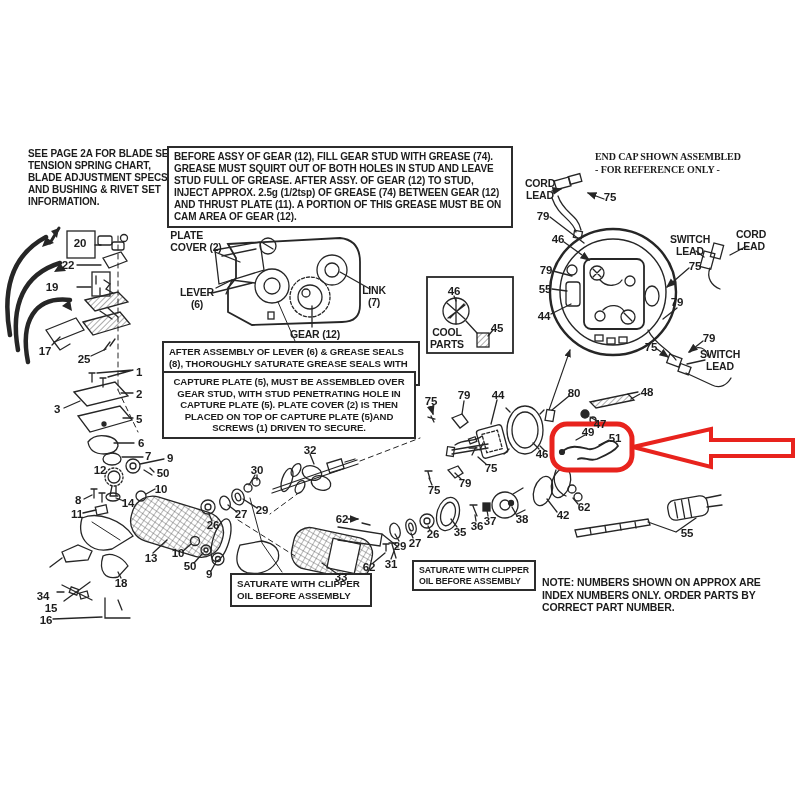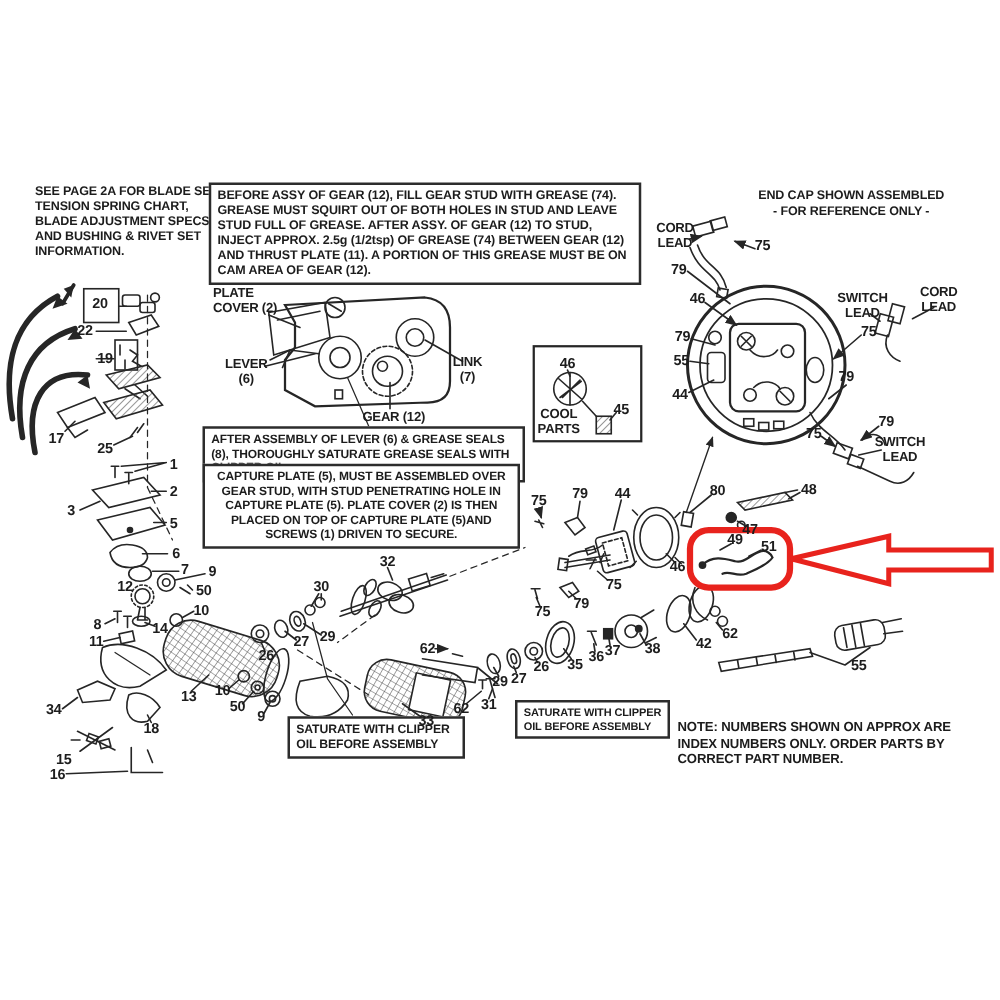--- a/index.html
+++ b/index.html
@@ -10,21 +10,21 @@
   .pn{position:absolute;transform:translate(-50%,-50%);font:700 11.5px "Liberation Sans",sans-serif;
       color:#1d1d1d;white-space:nowrap;letter-spacing:-0.2px;}
   .cl{position:absolute;transform:translate(-50%,-50%);font:700 10.5px/1.18 "Liberation Sans",sans-serif;
       color:#1d1d1d;text-align:center;white-space:pre-line;letter-spacing:-0.2px;}
   .cl.left{text-align:left;}
   .notebox{position:absolute;font:700 9.6px/1.2 "Liberation Sans",sans-serif;color:#1c1c1c;
            letter-spacing:-0.1px;}
   .bordered{border:2px solid #2c2c2c;padding:3px 5px;background:#fff;}
   #note-see-page{left:28px;top:148px;width:157px;font-size:10px;}
   #box-gear-grease{left:167px;top:146px;width:332px;font-size:10px;}
-  #title-end-cap{left:595px;top:150px;width:172px;text-align:center;font-size:10px;line-height:1.3;}
+  #title-end-cap{left:595px;top:150px;width:172px;font-size:10px;line-height:1.3;font-family:Liberation Serif, serif;}
   #box-lever-seals{left:162px;top:341px;width:244px;}
   #box-capture-plate{left:162px;top:371px;width:240px;text-align:center;}
   #box-saturate-left{left:230px;top:573px;width:128px;font-size:9.8px;}
   #box-saturate-right{left:412px;top:560px;width:110px;font-size:8.8px;}
   #note-index{left:542px;top:576px;width:250px;font-size:10.5px;}
 </style>
 </head>
 <body>
 
 <div id="page">
@@ -345,21 +345,21 @@
 - FOR REFERENCE ONLY -</div>
   <div class="notebox bordered" id="box-lever-seals">AFTER ASSEMBLY OF LEVER (6) &amp; GREASE SEALS (8), THOROUGHLY SATURATE GREASE SEALS WITH CLIPPER OIL.</div>
   <div class="notebox bordered" id="box-capture-plate">CAPTURE PLATE (5), MUST BE ASSEMBLED OVER GEAR STUD, WITH STUD PENETRATING HOLE IN CAPTURE PLATE (5).  PLATE COVER (2) IS THEN PLACED ON TOP OF CAPTURE PLATE (5)AND SCREWS (1) DRIVEN TO SECURE.</div>
   <div class="notebox bordered" id="box-saturate-left">SATURATE WITH CLIPPER OIL BEFORE ASSEMBLY</div>
   <div class="notebox bordered" id="box-saturate-right">SATURATE WITH CLIPPER OIL BEFORE ASSEMBLY</div>
   <div class="notebox" id="note-index">NOTE: NUMBERS SHOWN ON APPROX ARE INDEX NUMBERS ONLY.  ORDER PARTS BY CORRECT PART NUMBER.</div>
 
   <div id="labels-layer">
       <span class="pn" style="left: 80px; top: 243px;">20</span>
       <span class="pn" style="left: 68px; top: 265px;">22</span>
-      <span class="pn" style="left: 84px; top: 287px;">19</span>
+      <span class="pn" style="left: 52px; top: 287px;">19</span>
       <span class="pn" style="left: 45px; top: 351px;">17</span>
       <span class="pn" style="left: 84px; top: 359px;">25</span>
       <span class="pn" style="left: 139px; top: 372px;">1</span>
       <span class="pn" style="left: 139px; top: 394px;">2</span>
       <span class="pn" style="left: 57px; top: 409px;">3</span>
       <span class="pn" style="left: 139px; top: 419px;">5</span>
       <span class="pn" style="left: 141px; top: 443px;">6</span>
       <span class="pn" style="left: 148px; top: 456px;">7</span>
       <span class="pn" style="left: 170px; top: 458px;">9</span>
       <span class="pn" style="left: 100px; top: 470px;">12</span>
@@ -367,21 +367,21 @@
       <span class="pn" style="left: 161px; top: 489px;">10</span>
       <span class="pn" style="left: 78px; top: 500px;">8</span>
       <span class="pn" style="left: 128px; top: 503px;">14</span>
       <span class="pn" style="left: 77px; top: 514px; text-align: right;">11</span>
       <span class="pn" style="left: 257px; top: 470px;">30</span>
       <span class="pn" style="left: 310px; top: 450px;">32</span>
       <span class="pn" style="left: 262px; top: 510px;">29</span>
       <span class="pn" style="left: 241px; top: 514px;">27</span>
       <span class="pn" style="left: 213px; top: 525px;">26</span>
       <span class="pn" style="left: 151px; top: 558px;">13</span>
-      <span class="pn" style="left: 43px; top: 568px;">34</span>
+      <span class="pn" style="left: 43px; top: 596px;">34</span>
       <span class="pn" style="left: 178px; top: 553px;">10</span>
       <span class="pn" style="left: 190px; top: 566px;">50</span>
       <span class="pn" style="left: 209px; top: 574px;">9</span>
       <span class="pn" style="left: 51px; top: 608px;">15</span>
       <span class="pn" style="left: 46px; top: 620px;">16</span>
       <span class="pn" style="left: 121px; top: 583px;">18</span>
       <span class="pn" style="left: 341px; top: 577px;">33</span>
       <span class="pn" style="left: 342px; top: 519px;">62</span>
       <span class="pn" style="left: 369px; top: 567px;">62</span>
       <span class="pn" style="left: 391px; top: 564px;">31</span>

